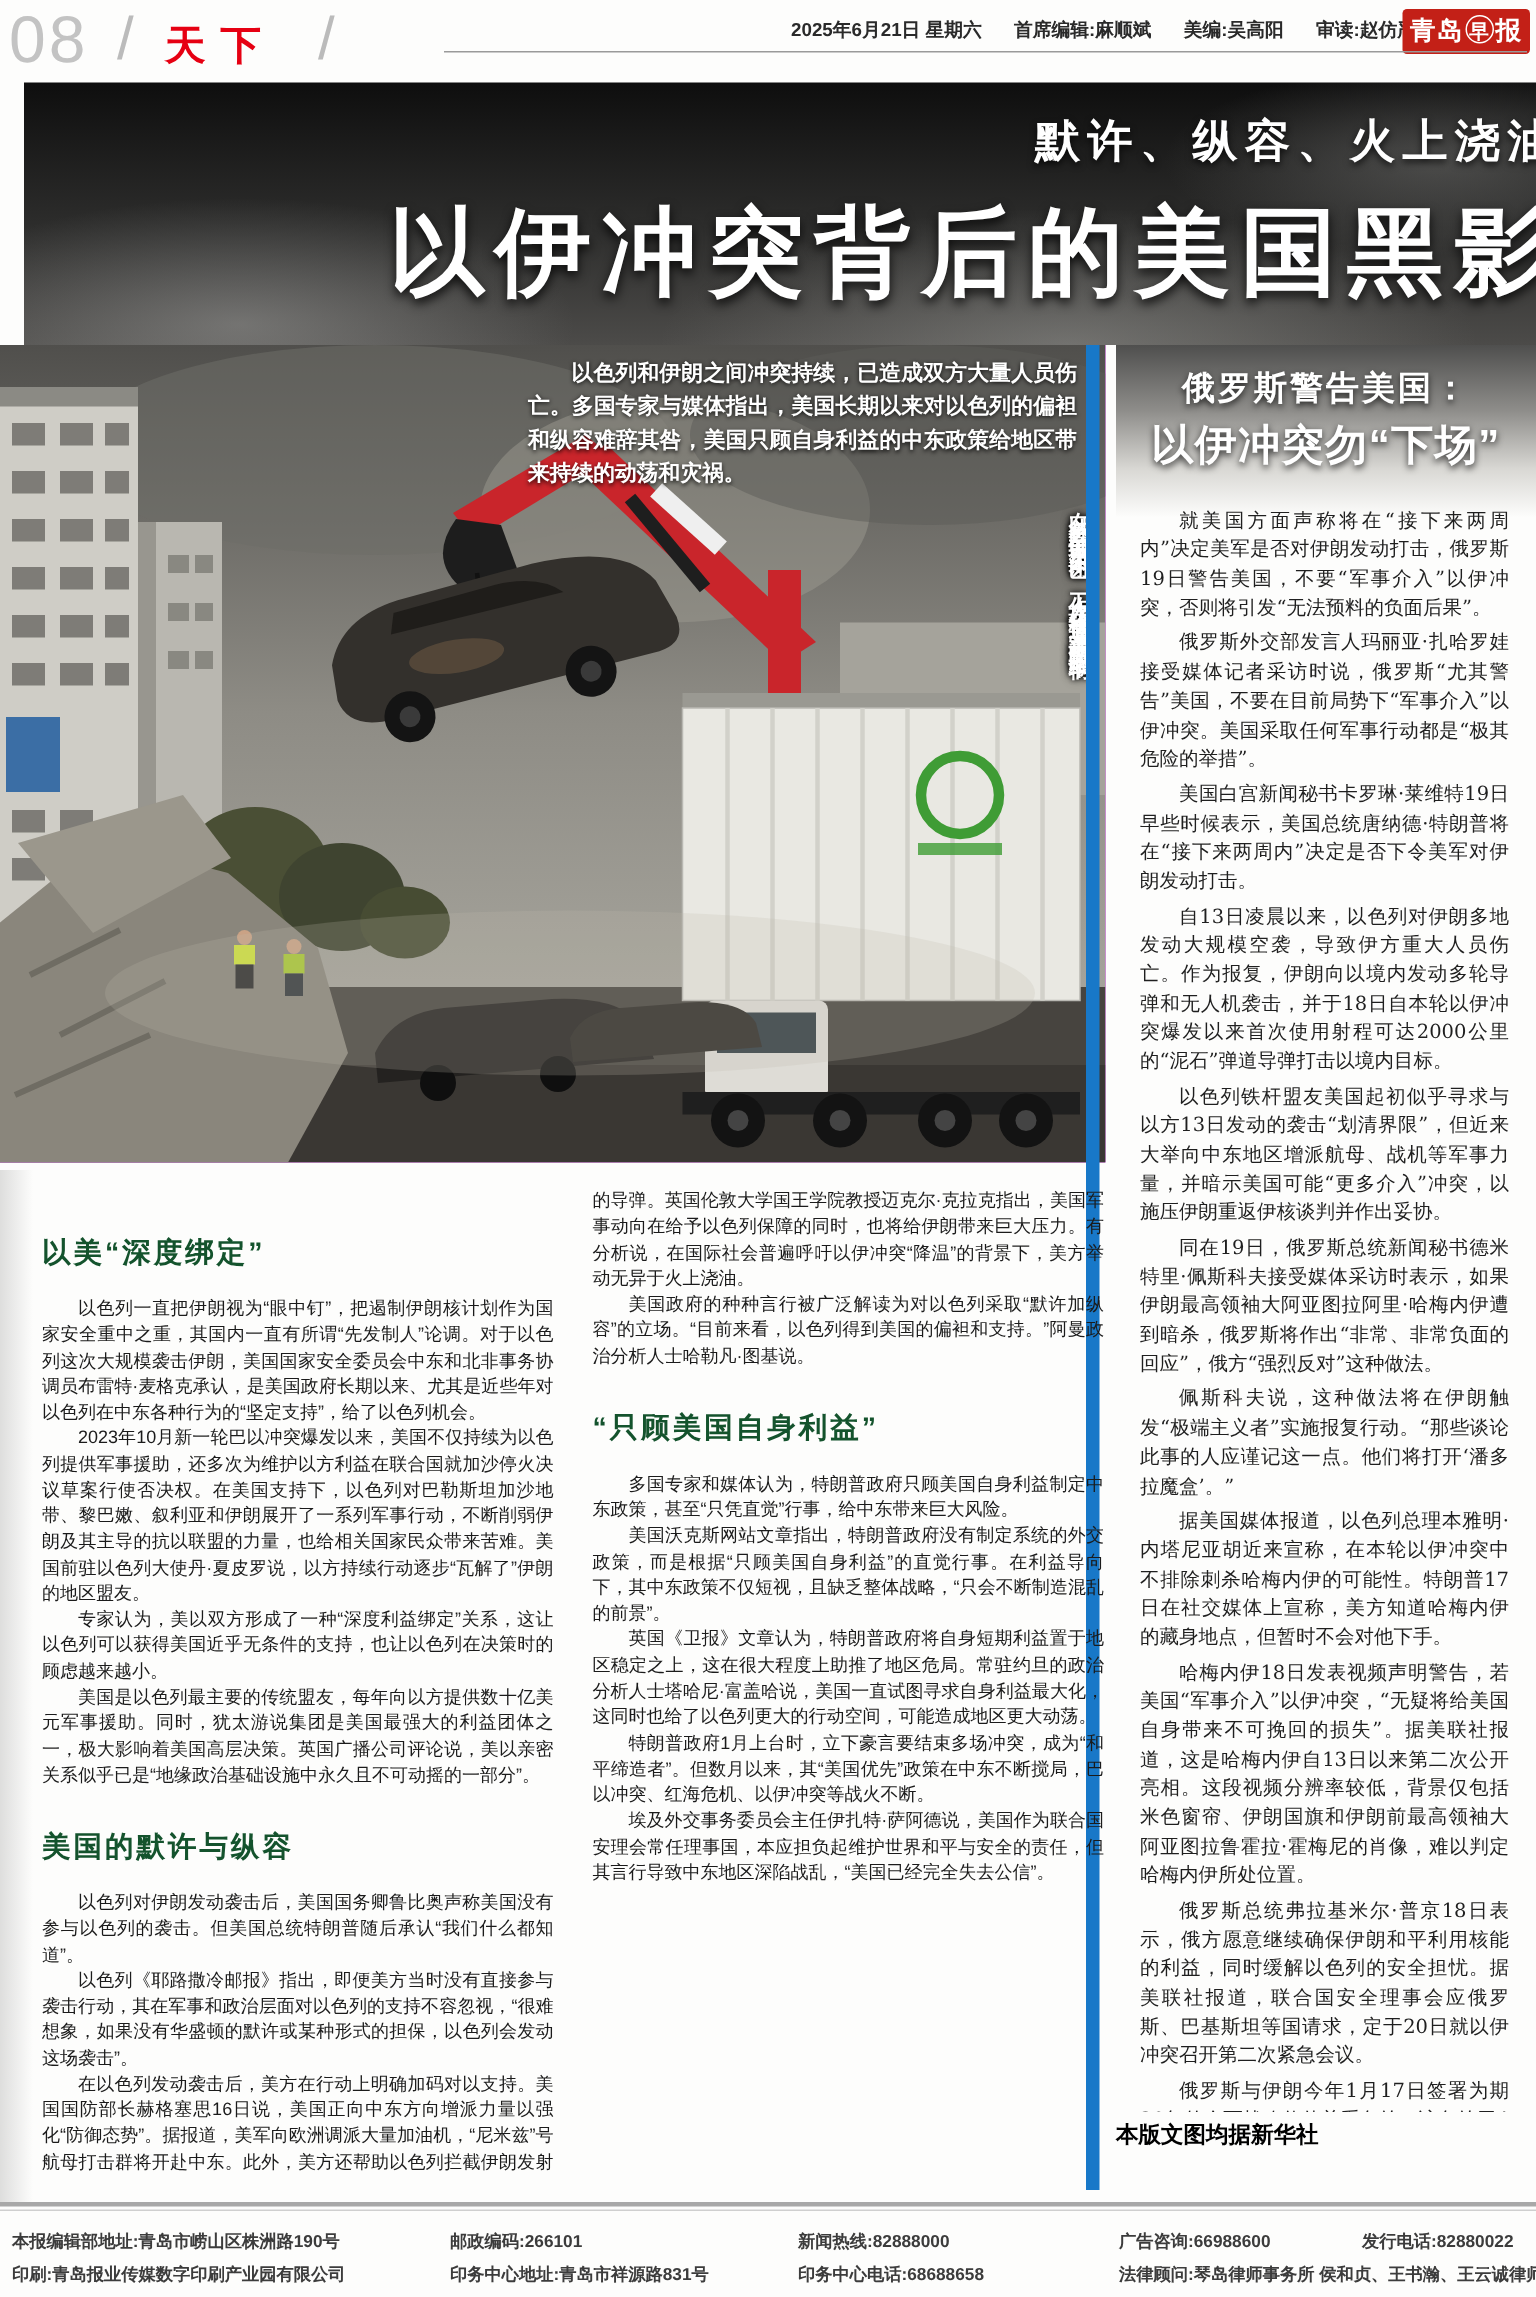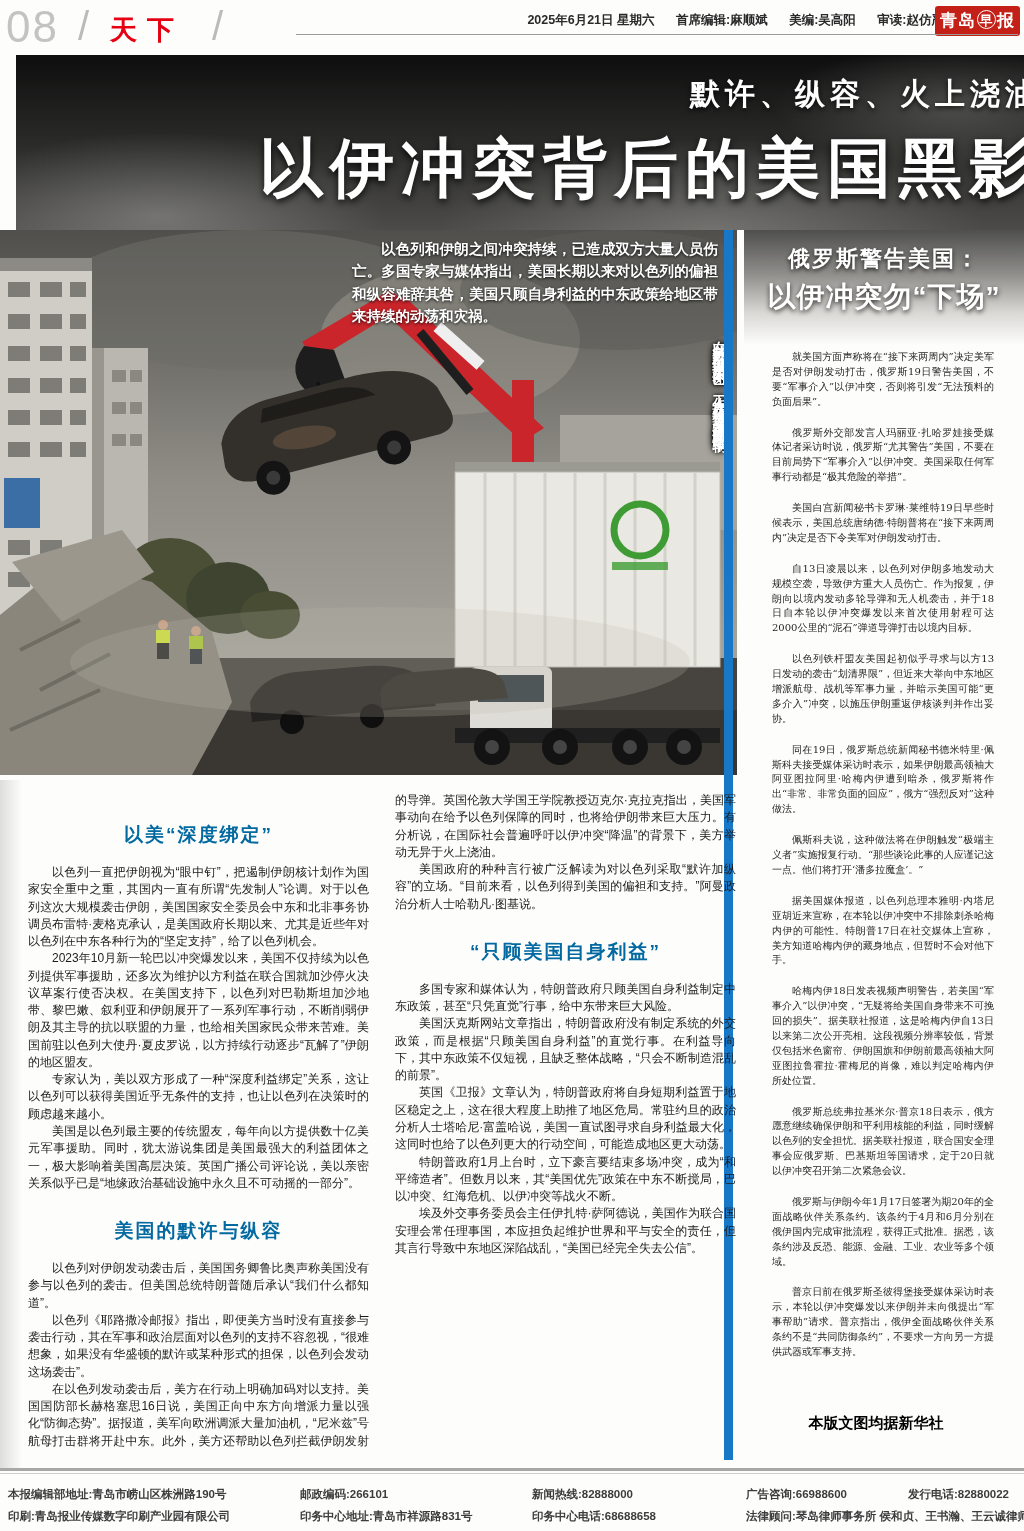--- a/index.html
+++ b/index.html
@@ -40,38 +40,38 @@
   .photo-caption { position:absolute; top:100px; right:8px; height:440px; writing-mode:vertical-rl;
            color:#fff; font-size:14px; font-weight:bold; letter-spacing:3px;
            text-shadow:0 0 3px rgba(0,0,0,.95), 0 0 6px rgba(0,0,0,.7); }
 
   
   .blue-bar { position:absolute; top:230px; left:724px; width:9px; height:1230px; background:#1878c8; }
 
   
   .article { position:absolute; top:792px; left:28px; width:708px; height:672px;
              column-count:2; column-gap:26px; column-fill:auto; overflow:hidden; }
-  .article h3 { font-size:19px; font-weight:bold; color:#0369a1; text-align:center;
+  .article h3 { font-size:19px; font-weight:bold; color:#14532d; text-align:left;
                 margin:26px 0 16px; letter-spacing:2px; break-after:avoid; }
   .article h3.first { margin-top:30px; }
   .article p { font-size:12px; line-height:1.44; color:#1b1b1b; text-align:justify; text-indent:2em; margin:0; }
   .left-shade { position:absolute; top:780px; left:0; width:22px; height:690px;
                 background:linear-gradient(90deg, rgba(140,140,140,.28), rgba(255,255,255,0)); }
 
   
   .right-col { position:absolute; top:230px; left:744px; width:280px; height:1230px;
                background:linear-gradient(180deg, #4f4f4e 0%, #8e8d8a 38%, #d9d8d4 72%, #fdfdfc 100%) no-repeat;
                background-size:100% 115px; }
   .right-title { padding:14px 6px 0; text-align:center; color:#fff; }
   .right-title .t1 { font-size:22px; font-weight:bold; letter-spacing:2px; text-shadow:0 2px 4px rgba(0,0,0,.75); }
   .right-title .t2 { font-size:28px; font-weight:bold; letter-spacing:1px; margin-top:4px; text-shadow:0 2px 5px rgba(0,0,0,.8); }
   .right-body { padding:18px 14px 0 12px; height:1092px; overflow:hidden; }
-  .right-body p { font-family:"DejaVu Serif", serif; font-size:10px; line-height:1.49; color:#1f1f1f;
-                  text-align:justify; text-indent:2em; margin:16px; }
-  .credit { text-align:center; font-size:15px; font-weight:bold; color:#000; padding:6px 16px 0 0; }
+  .right-body p { font-family:"DejaVu Serif", serif; font-size:13px; line-height:1.49; color:#1f1f1f;
+                  text-align:justify; text-indent:2em; margin:4px; }
+  .credit { text-align:left; font-size:15px; font-weight:bold; color:#000; padding:6px 16px 0 0; }
 
   
   .footer { position:absolute; top:1468px; left:0; width:1024px; height:63px; border-top:3px solid #a8a8a8; }
   .footer:before { content:""; position:absolute; top:2px; left:0; width:100%; height:1px; background:#cfcfcf; }
   .f-row { position:absolute; left:8px; width:1010px; display:grid;
            grid-template-columns:292px 232px 214px 162px auto; }
   .f-row.r1 { top:16px; }
   .f-row.r2 { top:38px; }
   .f-row span { font-size:11.5px; font-weight:bold; color:#3c3c3c; white-space:nowrap; }
   .f-row.r2 span:last-child { grid-column:4 / 6; }

